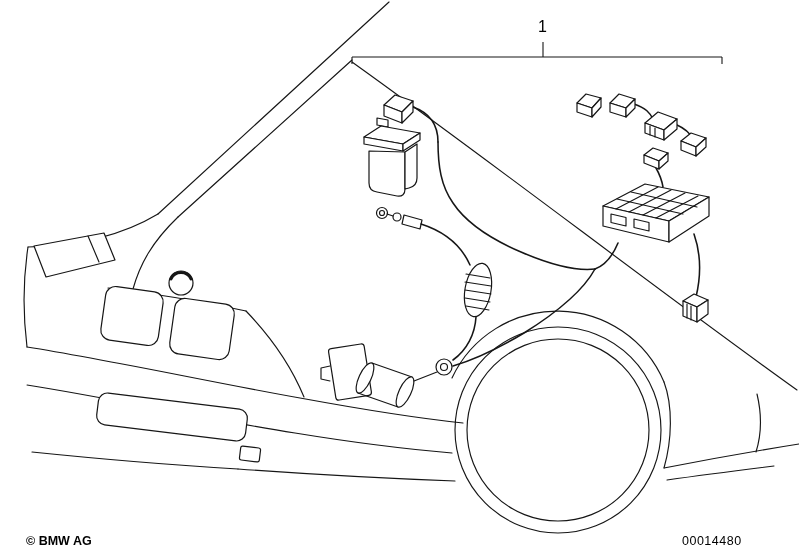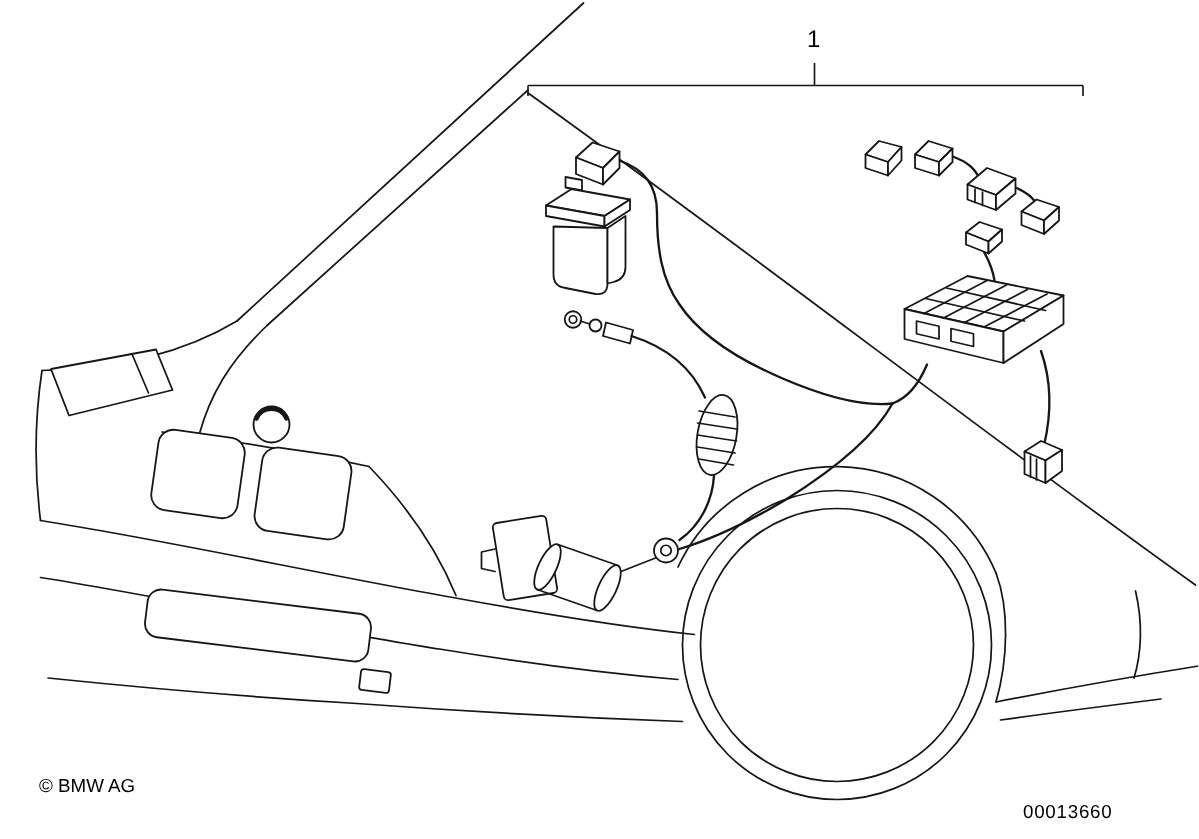--- a/index.html
+++ b/index.html
@@ -13,21 +13,21 @@
   }
   svg{position:absolute;left:0;top:0;}
   
   .ln{fill:none;stroke:#161616;stroke-width:1.15;stroke-linecap:round;stroke-linejoin:round;}
   .wire{fill:none;stroke:#161616;stroke-width:1.55;stroke-linecap:round;stroke-linejoin:round;}
   .face{fill:#ffffff;stroke:#161616;stroke-width:1.2;stroke-linejoin:round;}
   .thick{fill:none;stroke:#161616;stroke-width:3;stroke-linecap:round;}
   .callout-line{fill:none;stroke:#161616;stroke-width:1.1;}
   .txt{position:absolute;white-space:nowrap;}
   .label-1{left:538px;top:18px;font-size:16px;}
-  .copyright{left:26px;top:517px;font-size:12.5px;}
+  .copyright{left:26px;top:534px;font-size:12.5px;font-weight:bold;}
   .docnum{left:682px;top:534px;font-size:12.5px;letter-spacing:0.5px;}
 </style>
 </head>
 <body>
 
 <div class="stage">
 
   <svg width="799" height="559" viewBox="0 0 799 559">
 
     <g>
@@ -194,15 +194,15 @@
     <g>
       <path class="callout-line" d="M543,42 L543,57"></path>
       <path class="callout-line" d="M352,57 L722,57"></path>
       <path class="callout-line" d="M352,57 L352,64"></path>
       <path class="callout-line" d="M722,57 L722,64"></path>
     </g>
   </svg>
 
   <div class="txt label-1">1</div>
   <div class="txt copyright">© BMW AG</div>
-  <div class="txt docnum">00013660</div>
+  <div class="txt docnum">00014480</div>
 
 </div>
 
 </body></html>

